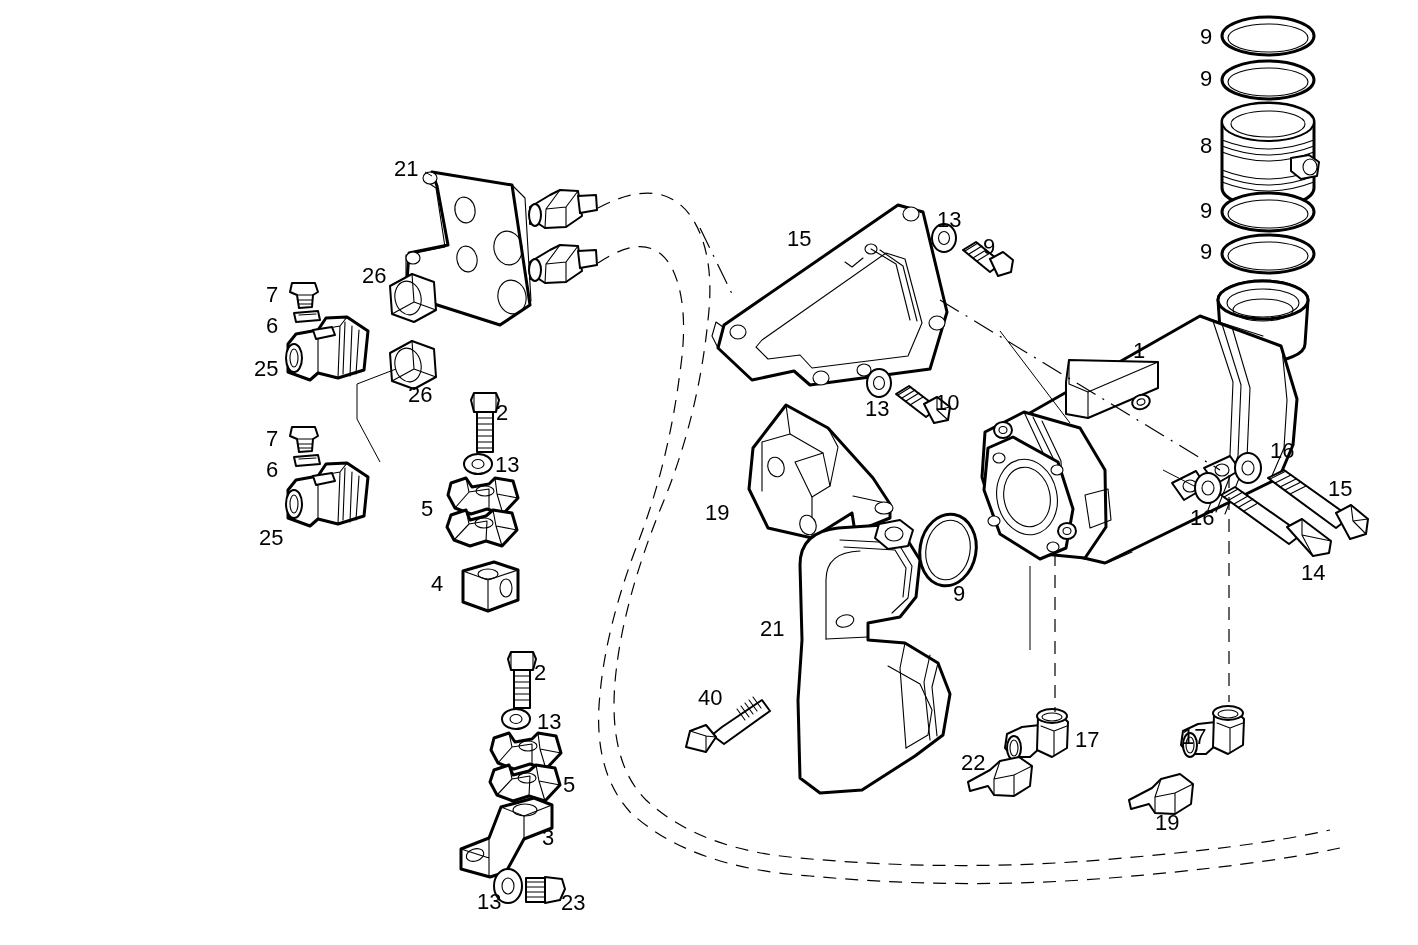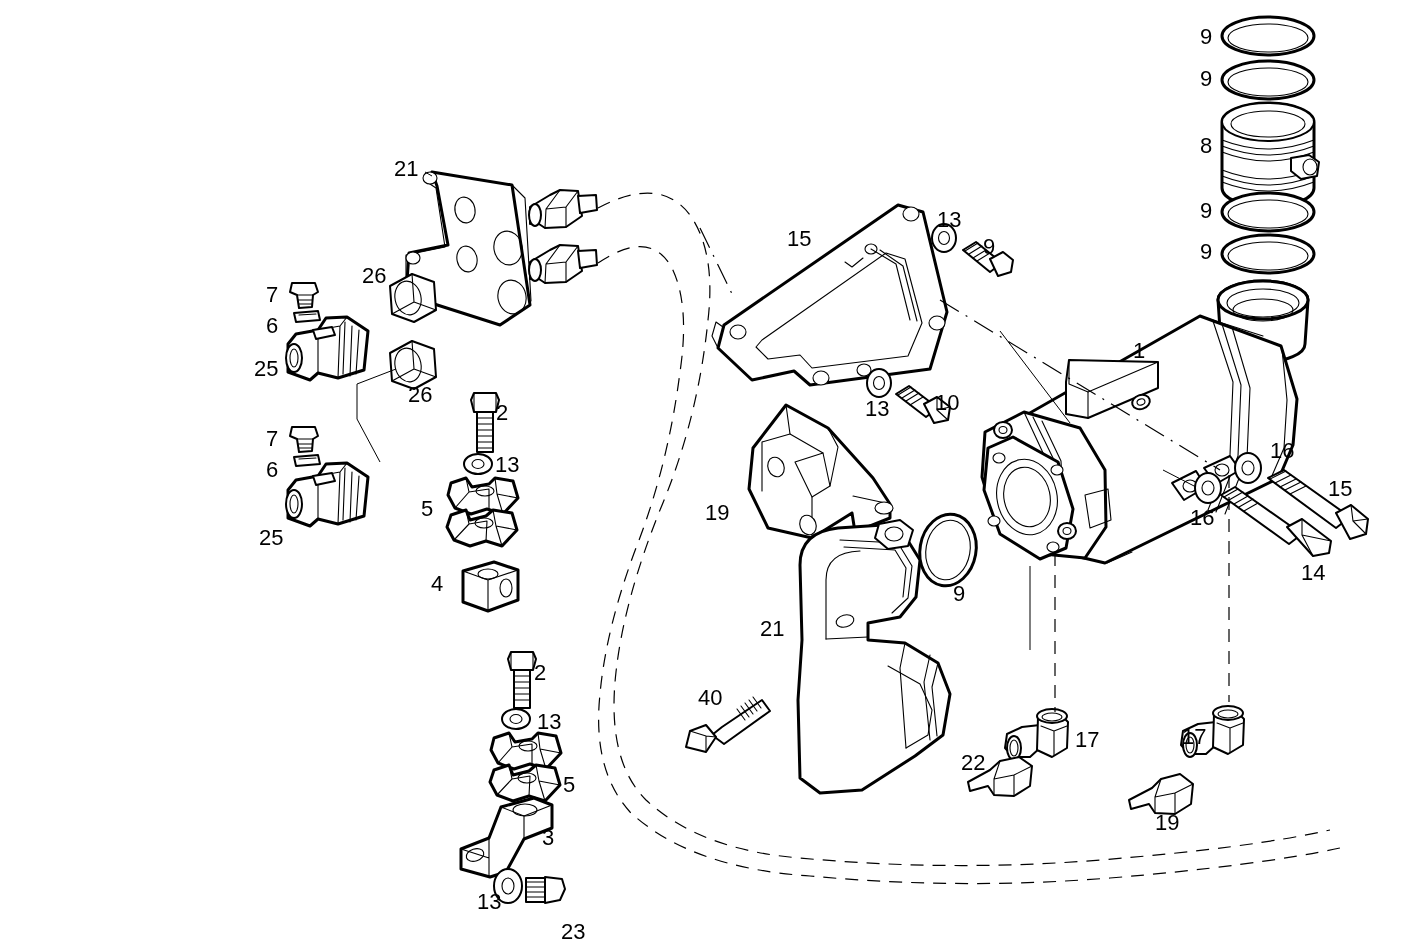--- a/index.html
+++ b/index.html
@@ -468,15 +468,15 @@
 <span class="callout" style="left:534px;top:662px">2</span>
 <span class="callout" style="left:698px;top:687px">40</span>
 <span class="callout" style="left:537px;top:711px">13</span>
 <span class="callout" style="left:1075px;top:729px">17</span>
 <span class="callout" style="left:1182px;top:726px">17</span>
 <span class="callout" style="left:961px;top:752px">22</span>
 <span class="callout" style="left:563px;top:774px">5</span>
 <span class="callout" style="left:1155px;top:812px">19</span>
 <span class="callout" style="left:542px;top:827px">3</span>
 <span class="callout" style="left:477px;top:891px">13</span>
-<span class="callout" style="left:561px;top:921px">23</span>
+<span class="callout" style="left:561px;top:892px">23</span>
 
 </div>
 
 </body></html>

